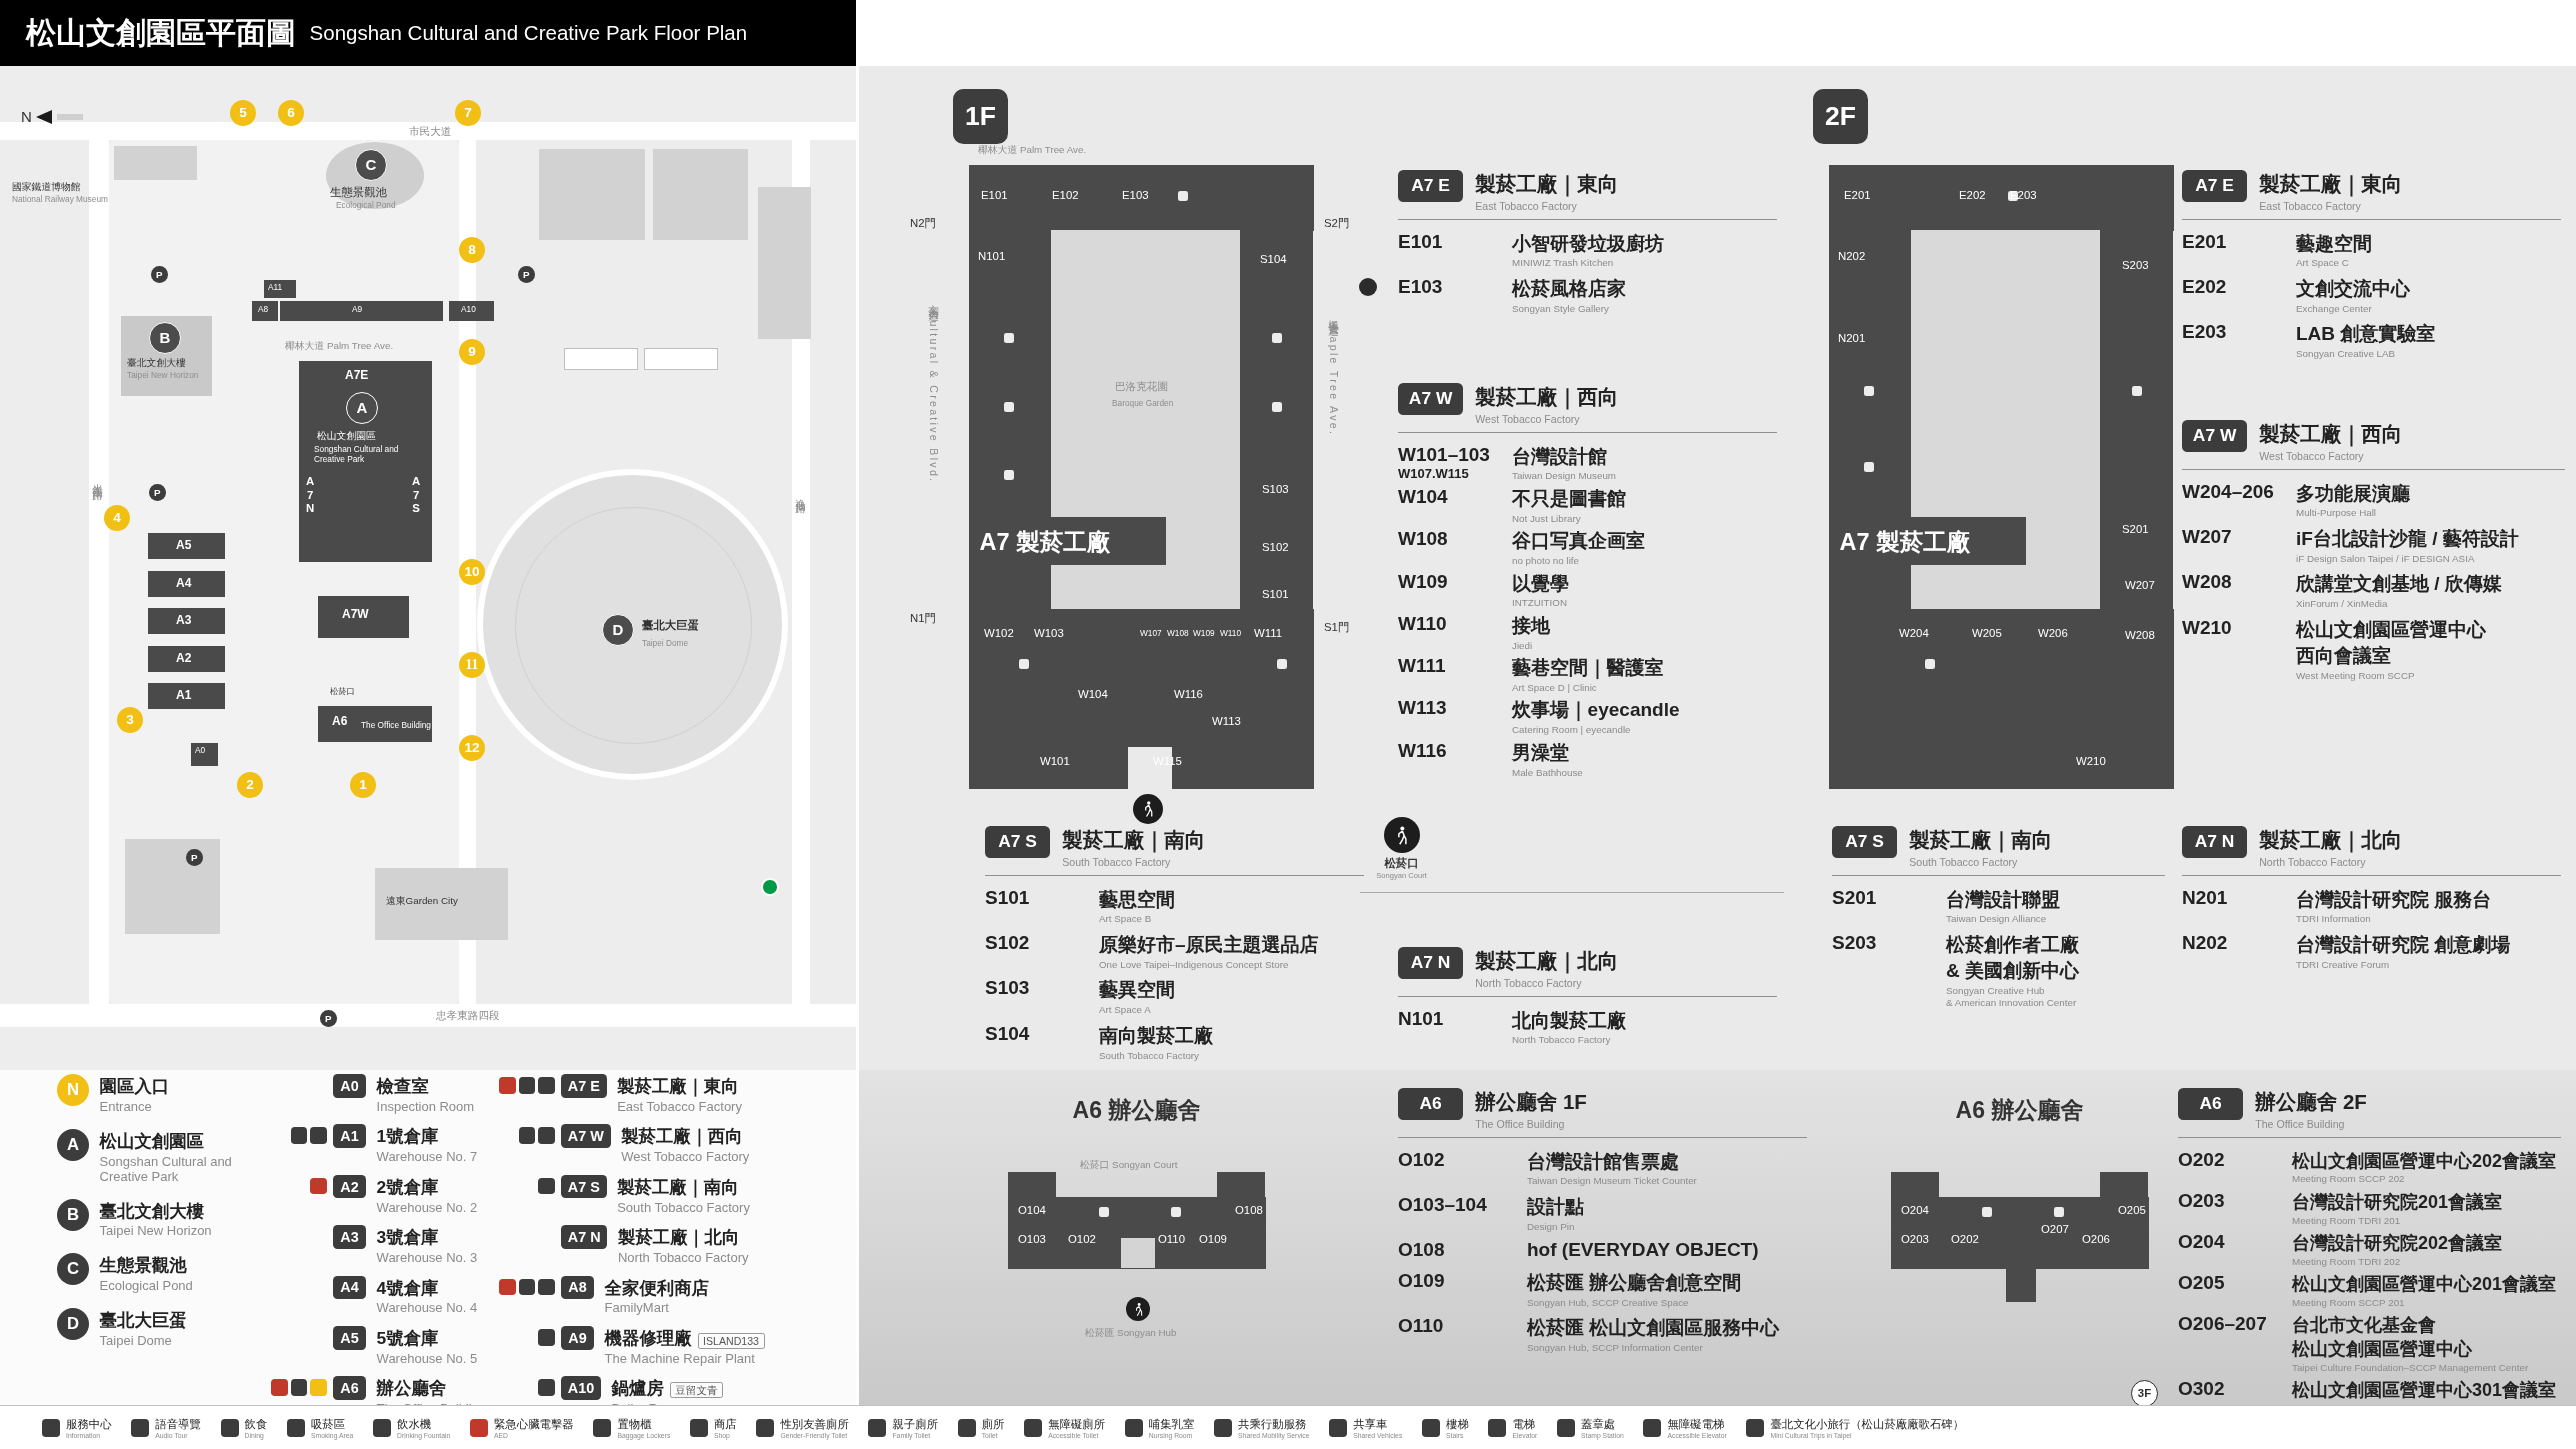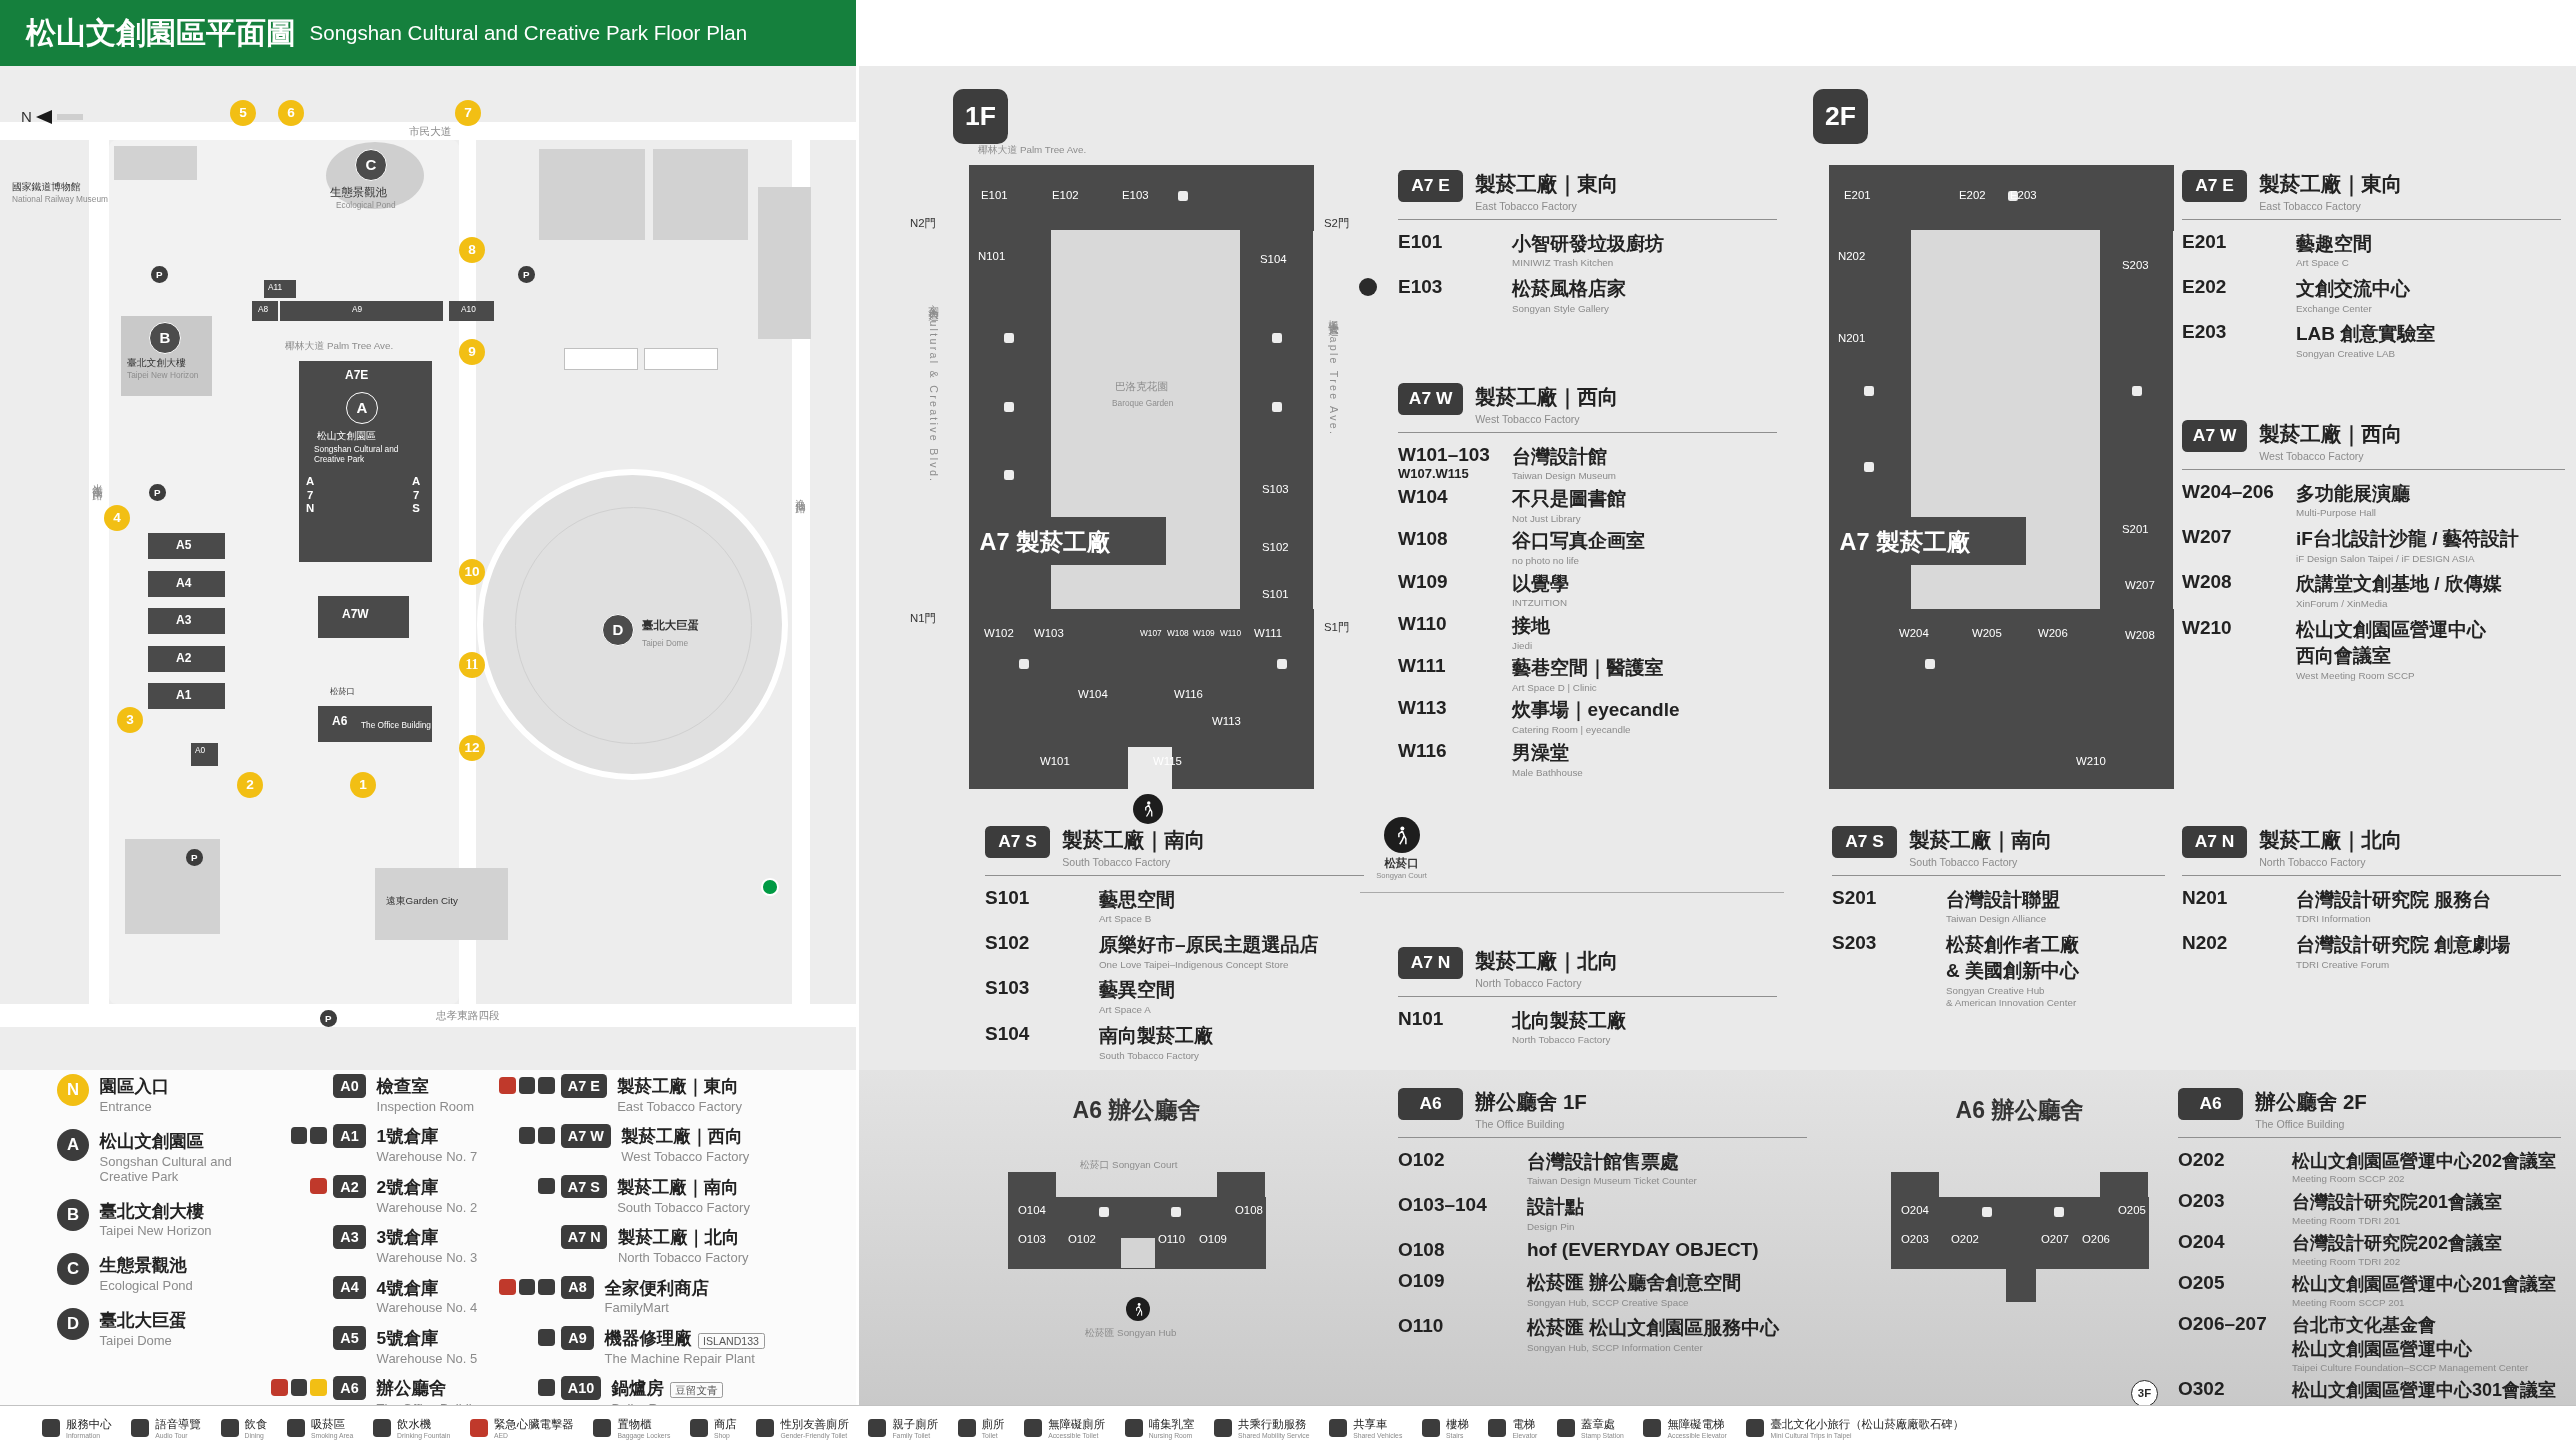--- a/index.html
+++ b/index.html
@@ -1,19 +1,19 @@
 <!DOCTYPE html>
 <html style="font-size:12px"><head>
 <meta charset="utf-8">
 <style>
   html,body{margin:0;padding:0;background:#fff;}
   .page{position:relative;width:2576px;height:1449px;background:#fff;overflow:hidden;
         font-family:"Liberation Sans","DejaVu Sans",sans-serif;color:#333;}
   
-  .hdr{position:absolute;top:0;height:66px;background:#15803d;display:flex;align-items:center;}
+  .hdr{position:absolute;top:0;height:66px;background:#000000;display:flex;align-items:center;}
   #hdr-left{left:0;width:859px;padding-left:26px;box-sizing:border-box;}
   #hdr-right{left:859px;width:1717px;padding-left:30px;box-sizing:border-box;background:#454545;}
   .hd-zh{font-size:30px;font-weight:bold;color:#fff;white-space:nowrap;}
   .hd-en{font-size:20.5px;color:#fff;margin-left:13.6px;white-space:nowrap;}
   
   #map-bg{position:absolute;left:0;top:66px;width:859px;height:1004px;background:#ededed;overflow:hidden;}
   #legend-bg{position:absolute;left:0;top:1070px;width:859px;height:335px;background:#fbfbfb;}
   #right-bg{position:absolute;left:859px;top:66px;width:1717px;height:1339px;background:#eaeaea;}
   #a6-band{position:absolute;left:859px;top:1070px;width:1717px;height:335px;
            background:linear-gradient(#e3e3e3,#c9c9c9);}
@@ -1090,21 +1090,21 @@
     <div class="a6-title">A6 辦公廳舍</div>
     <div class="bwing" style="left:23px;top:89px;width:48px;height:26px"></div>
     <div class="bwing" style="left:232px;top:89px;width:48px;height:26px"></div>
     <div class="bwing" style="left:23px;top:114px;width:258px;height:72px"></div>
     <div class="bwing" style="left:138px;top:186px;width:30px;height:33px"></div>
     <div class="layer">
 
     <span class="pl t-white sm" style="left: 33px; top: 121px;">O204</span>
         <span class="pl t-white sm" style="left: 33px; top: 150px;">O203</span>
         <span class="pl t-white sm" style="left: 83px; top: 150px;">O202</span>
-        <span class="pl t-white sm" style="left: 173px; top: 150px;">O207</span>
+        <span class="pl t-white sm" style="left: 173px; top: 140px;">O207</span>
         <span class="pl t-white sm" style="left: 214px; top: 150px;">O206</span>
         <span class="pl t-white sm" style="left: 250px; top: 121px;">O205</span>
         <span class="pl fac" style="left: 114px; top: 124px;"></span>
         <span class="pl fac" style="left: 186px; top: 124px;"></span>
       </div>
   </div>
 
   <section class="sec compact" style="left:2178px;top:1088px;width:383px">
     <div class="sec-head">
       <span class="sec-badge">A6</span>

